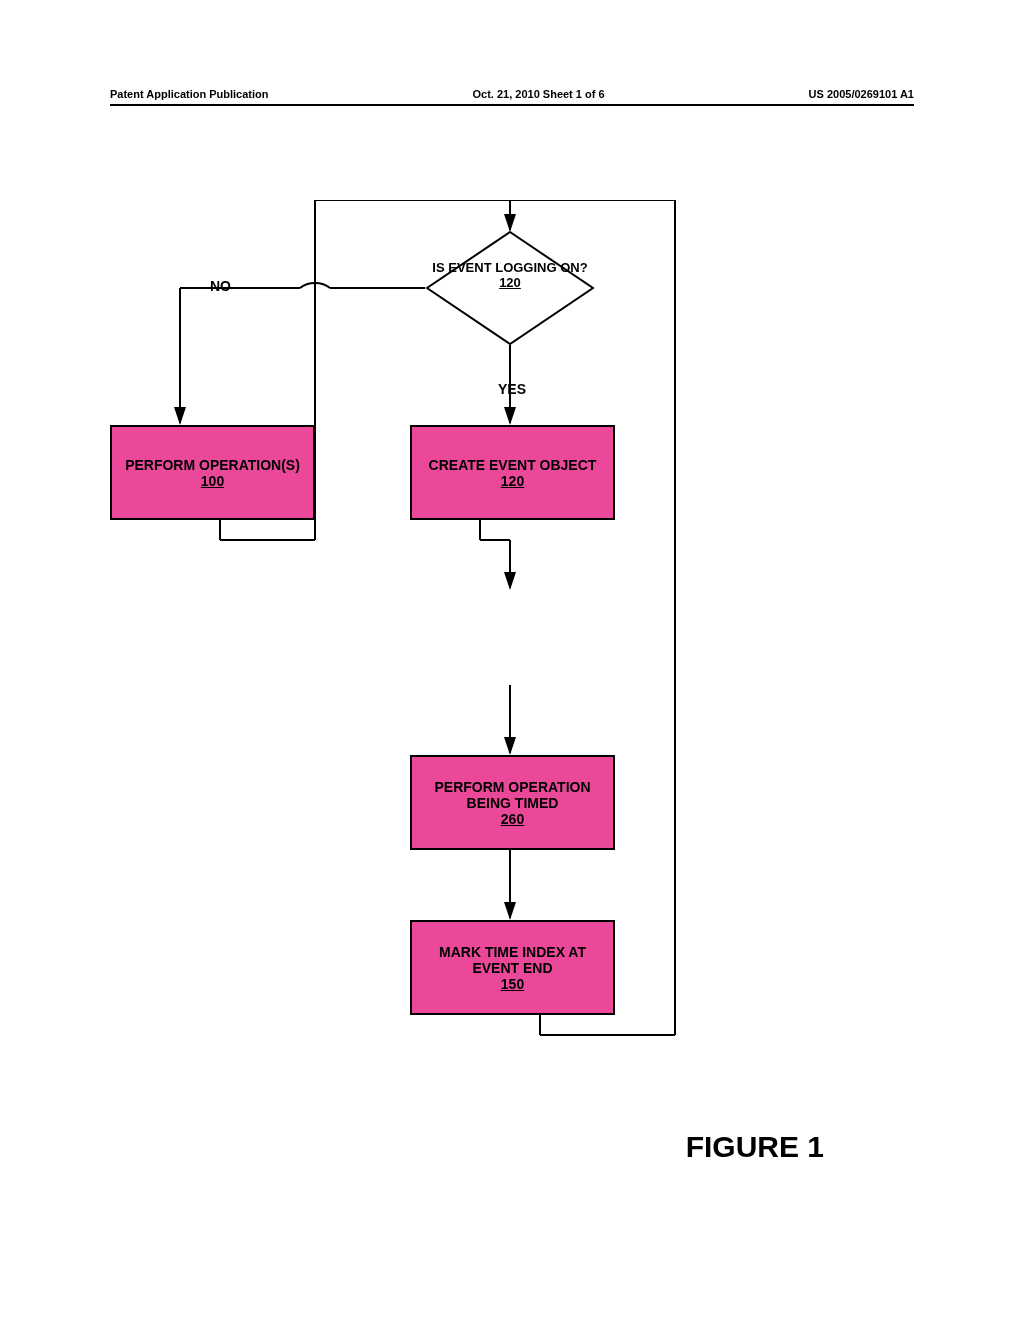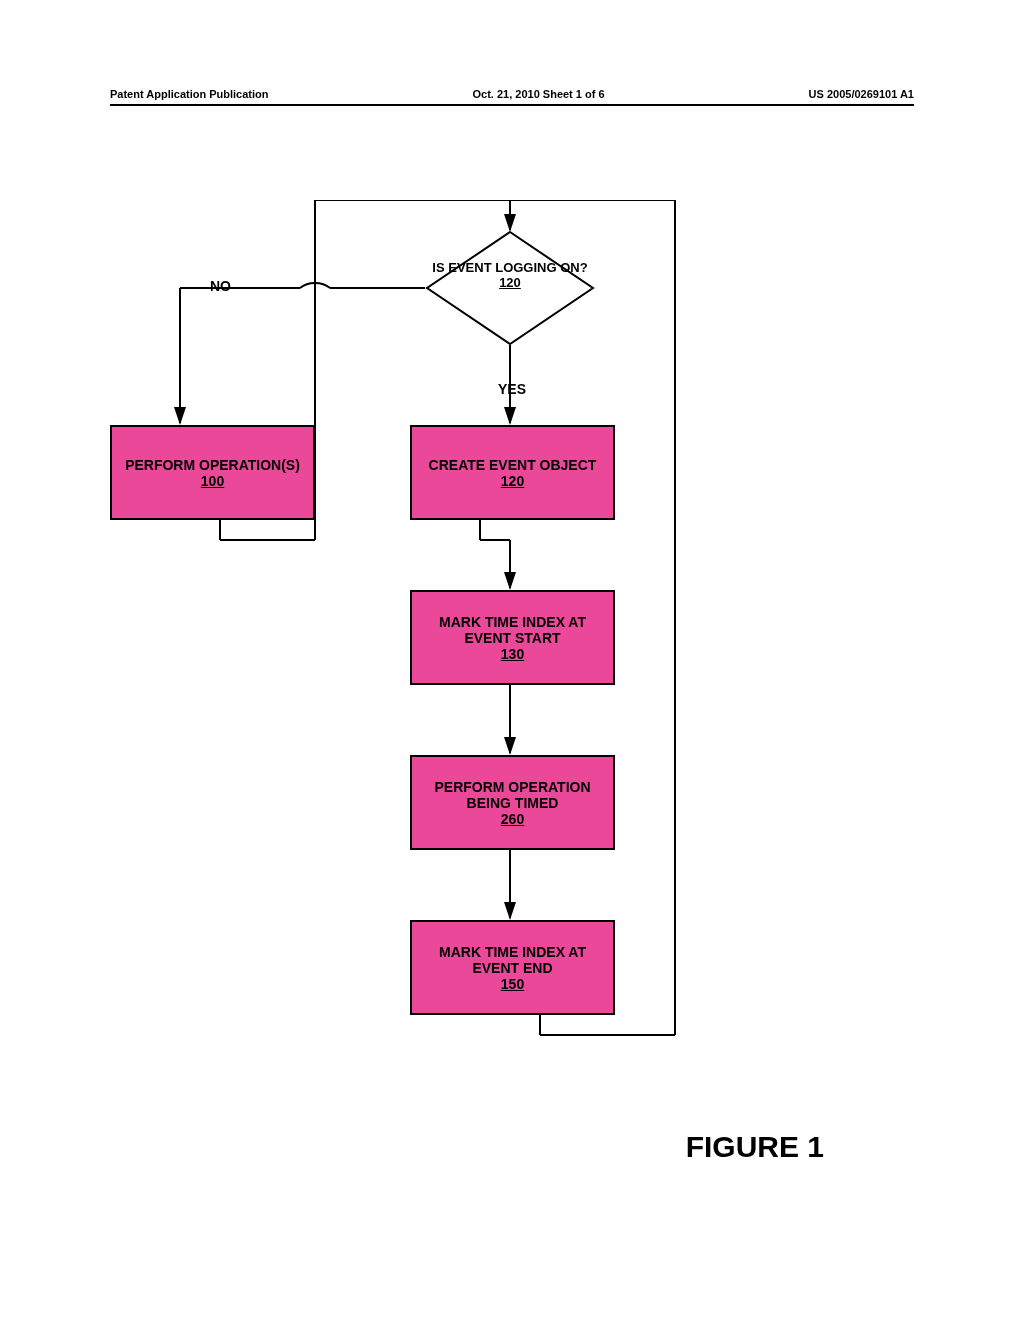--- a/index.html
+++ b/index.html
@@ -148,24 +148,20 @@
     <div class="box" style="left:0px; top:225px; width:205px; height:95px;">
       <div>PERFORM OPERATION(S)</div>
       <div class="num">100</div>
     </div>
 
     <div class="box" style="left:300px; top:225px; width:205px; height:95px;">
       <div>CREATE EVENT OBJECT</div>
       <div class="num">120</div>
     </div>
 
-    <div class="box" style="left:300px; top:390px; width:205px; height:95px;">
-      <div>MARK TIME INDEX AT EVENT START</div>
-      <div class="num">130</div>
-    </div>
 
     <div class="box" style="left:300px; top:555px; width:205px; height:95px;">
       <div>PERFORM OPERATION BEING TIMED</div>
       <div class="num">260</div>
     </div>
 
     <div class="box" style="left:300px; top:720px; width:205px; height:95px;">
       <div>MARK TIME INDEX AT EVENT END</div>
       <div class="num">150</div>
     </div>

